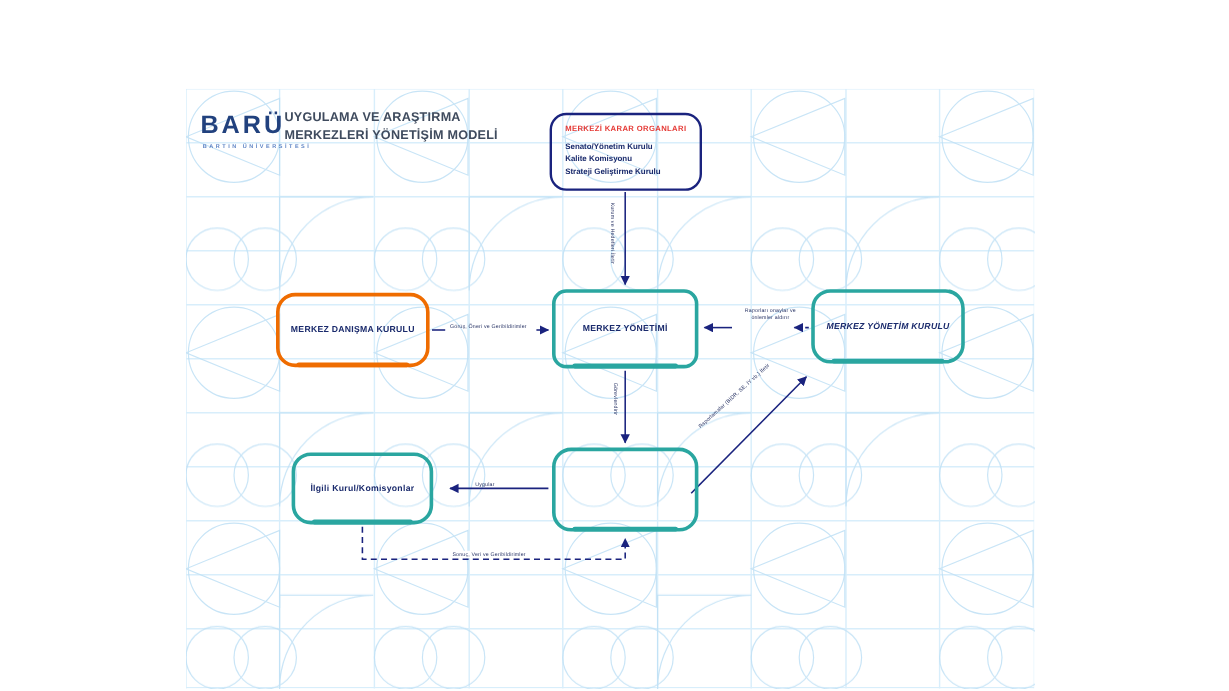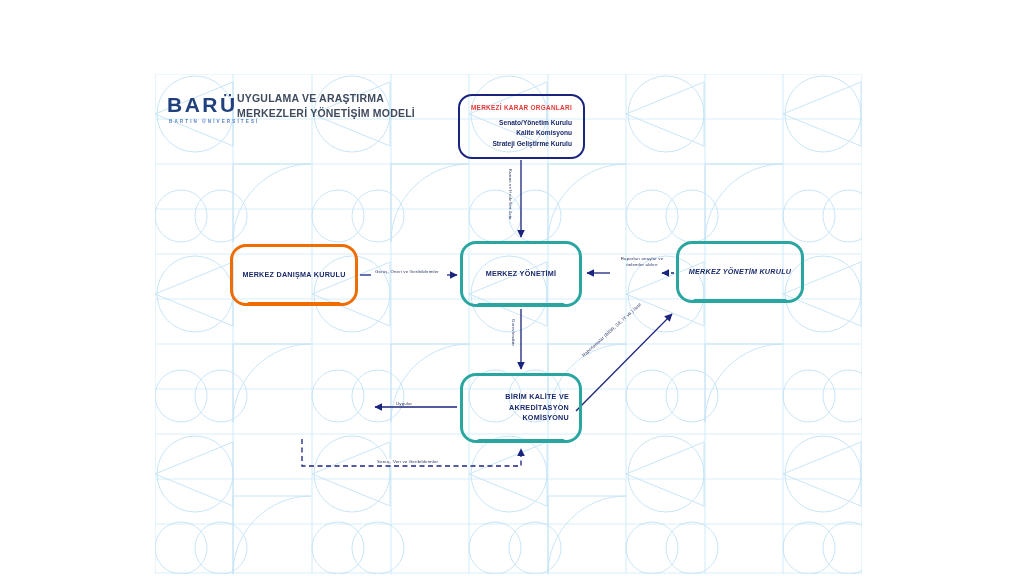--- a/index.html
+++ b/index.html
@@ -37,21 +37,21 @@
     position: absolute; left: 82px; top: 17px; width: 180px;
     font-size: 10.5px; font-weight: bold; color: #3f4b5e;
     line-height: 1.45; letter-spacing: .2px;
   }
 
   
   .node {
     position: absolute;
     border-radius: 16px;
     display: flex; align-items: center; justify-content: center;
-    text-align: right;
+    text-align: left;
     background: rgba(255,255,255,0.0);
   }
   .node .cap {
     position: absolute; left: 14px; right: 14px; bottom: -3px; height: 4px;
     border-radius: 3px;
   }
   .teal { border: 3px solid #2aa6a0; }
   .teal .cap { background: #2aa6a0; }
   .orange { border: 3px solid #ef6c00; }
   .orange .cap { background: #ef6c00; }
@@ -62,21 +62,21 @@
     letter-spacing: .25px; line-height: 1.5;
   }
   .lbl-sm { font-size: 6.6px; font-weight: bold; color: #1a2a6c; line-height: 1.6; }
 
   #n-karar { left: 303px; top: 20px; width: 127px; height: 65px; }
   #karar-title {
     font-size: 6.4px; font-weight: bold; color: #e53935;
     letter-spacing: .3px; margin-bottom: 7px;
   }
   #n-danisma { left: 75px; top: 170px; width: 128px; height: 62px; }
-  #n-yonetim { left: 305px; top: 167px; width: 122px; height: 66px; }
+  #n-yonetim { left: 305px; top: 167px; width: 122px; height: 66px; border-radius: 12px; }
   #n-ykurulu { left: 521px; top: 167px; width: 128px; height: 62px; font-style: italic; }
   #n-bkak    { left: 305px; top: 299px; width: 122px; height: 70px; }
   #n-ilgili  { left: 88px; top: 303px; width: 118px; height: 60px; }
 
   
   .conn-lbl {
     position: absolute; font-size: 4.4px; color: #2a3566;
     letter-spacing: .15px; line-height: 1.35; white-space: nowrap;
     font-family: "Liberation Sans", sans-serif;
   }
@@ -230,24 +230,27 @@
     <span class="lbl">MERKEZ YÖNETİMİ</span>
     <span class="cap"></span>
   </div>
 
   <div class="node teal" id="n-ykurulu">
     <span class="lbl">MERKEZ YÖNETİM KURULU</span>
     <span class="cap"></span>
   </div>
 
   <div class="node teal" id="n-bkak">
-    <span class="lbl" style="padding:0 10px">BİRİM KALİTE VE AKREDİTASYON KOMİSYONU</span>
-    <span class="cap"></span>
-  </div>
-
+    <span class="cap"></span>
+  </div>
+
+  <div class="node teal" id="n-ilgili">
+    <span class="lbl">İlgili Kurul/Komisyonlar</span>
+    <span class="cap"></span>
+  </div>
 
   <div class="conn-lbl" id="lbl-gorus">Görüş, Öneri ve Geribildirimler</div>
   <div class="conn-lbl" id="lbl-rapor">Raporları onaylar ve önlemler aldırır</div>
   <div class="conn-lbl" id="lbl-uygular">Uygular</div>
   <div class="conn-lbl" id="lbl-sonuc">Sonuç, Veri ve Geribildirimler</div>
   <div class="conn-lbl vert" id="lbl-karar-v">Kurum ve Hedefleri İletir</div>
   <div class="conn-lbl vert" id="lbl-gorevlendirir">Görevlendirir</div>
   <div class="conn-lbl" id="lbl-diag">Raporlamalar (BİDR, SE, İY vb.) İletir</div>
 
  </div>

